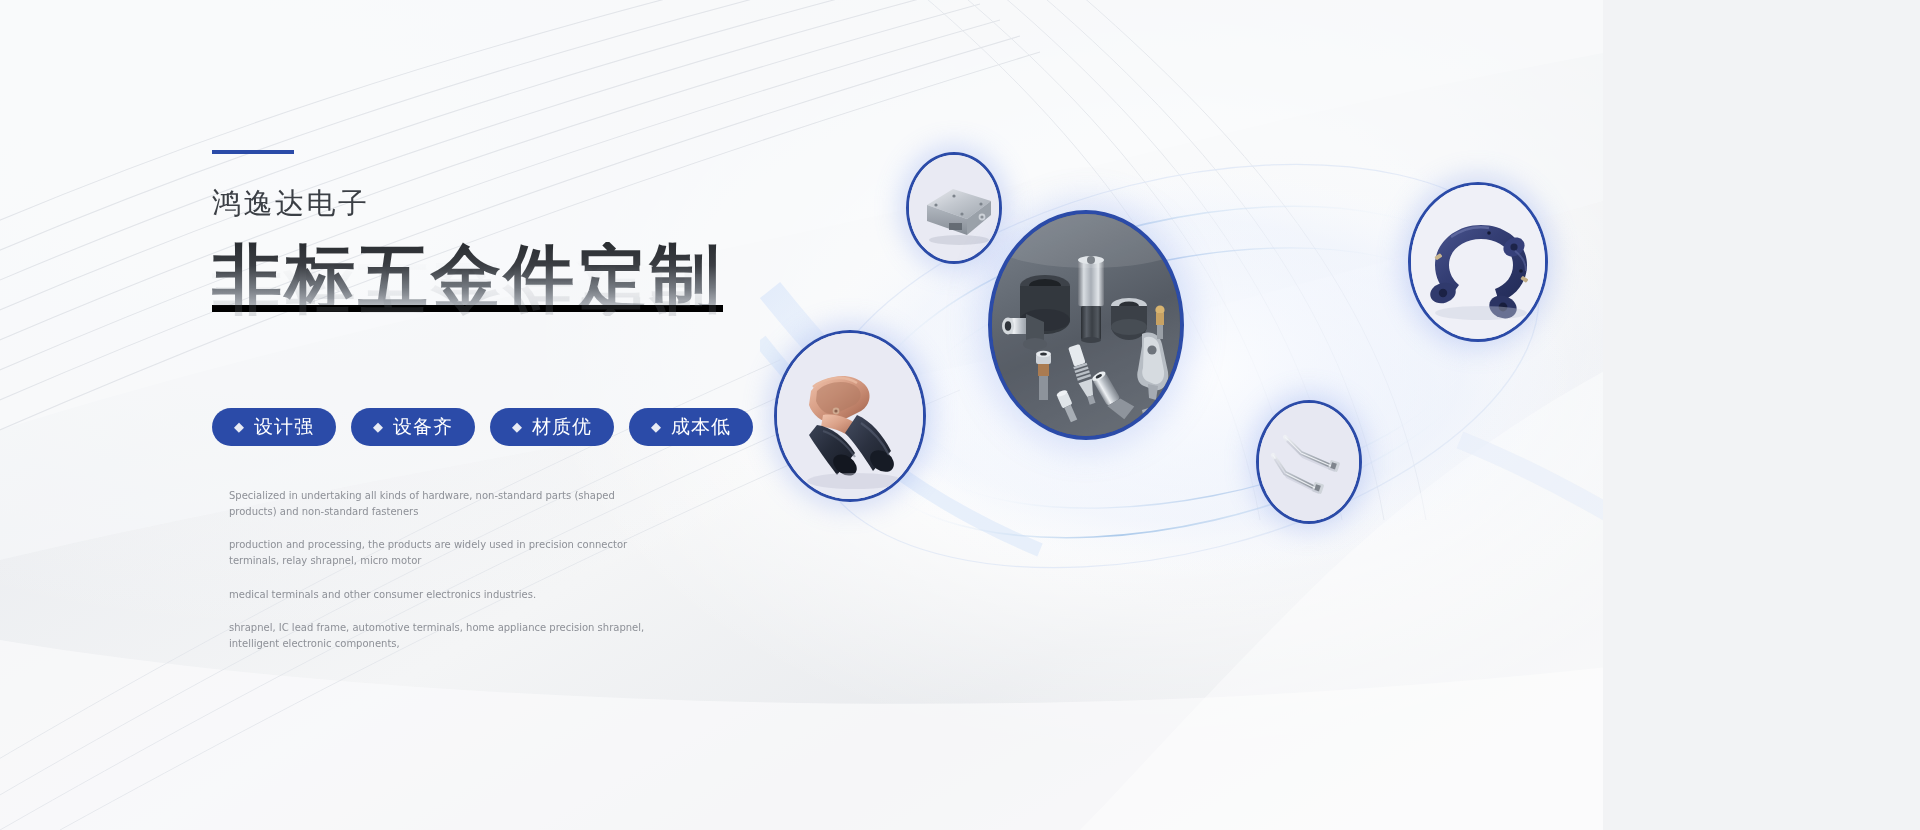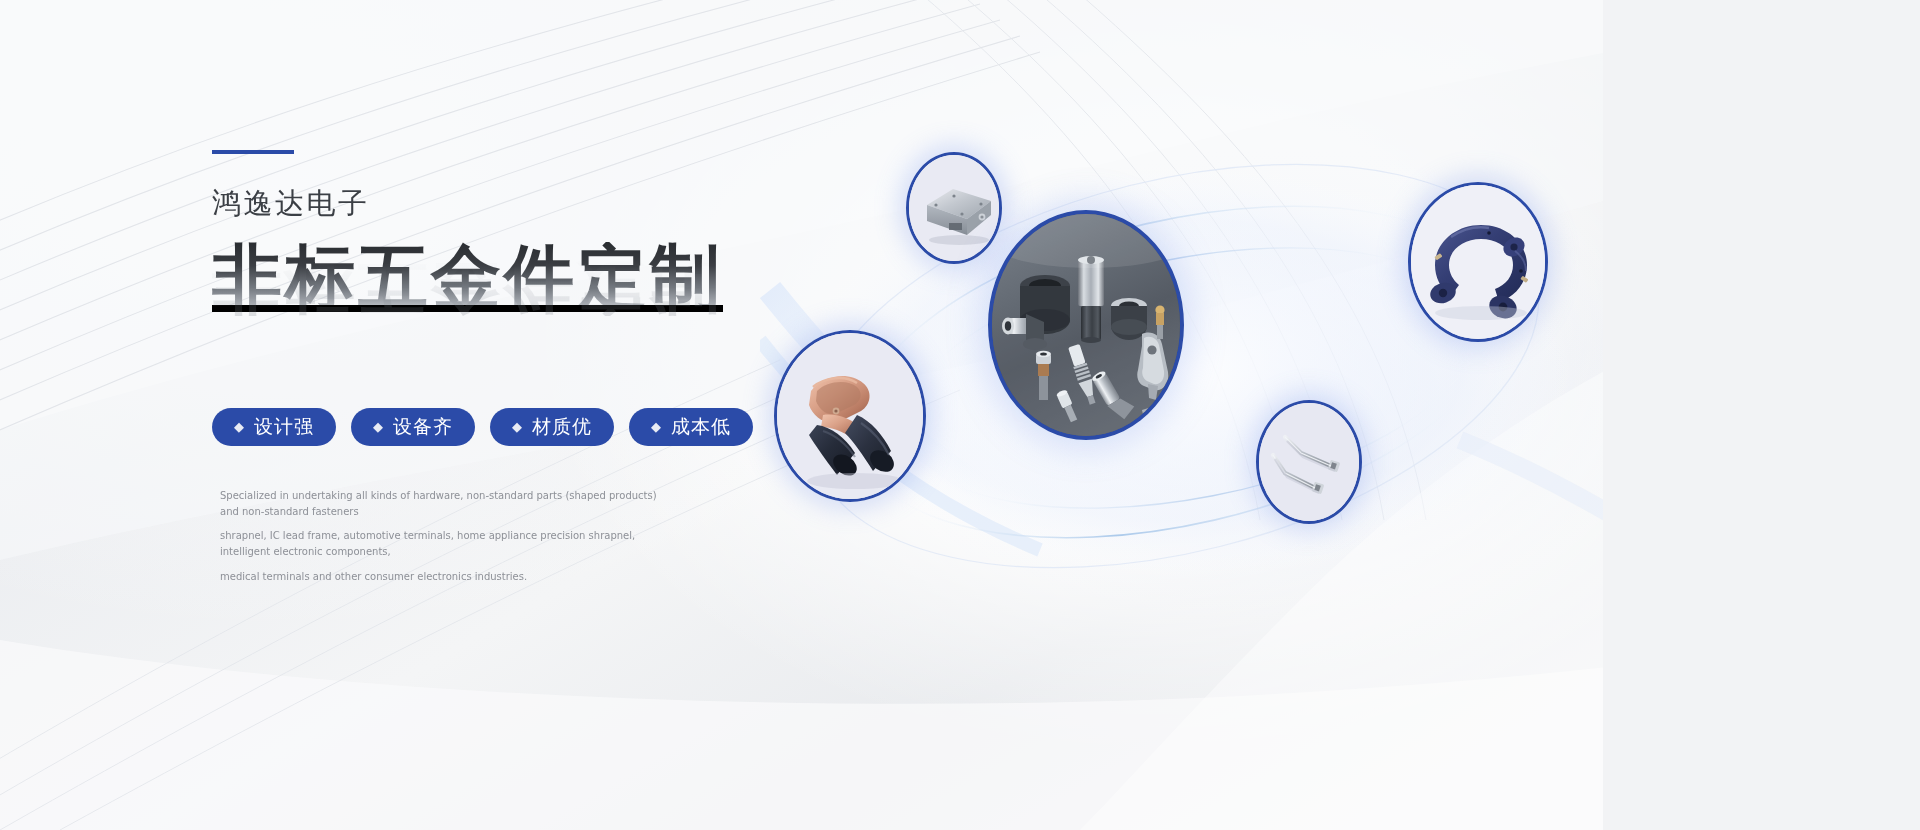--- a/index.html
+++ b/index.html
@@ -75,21 +75,21 @@
   }
   .pill .dia { font-size:13px; line-height:1; color:#e8ebf4; }
 
   #desc {
     margin-top:42px;
     width:470px;
     font-size:10px; line-height:1.62;
     color:#8d9097;
     font-family:"DejaVu Sans","Liberation Sans",sans-serif;
   }
-  #desc p { margin:8px; }
+  #desc p { margin:17px; }
 
   
   #visual {
     position:absolute; left:760px; top:140px;
     width:1020px; height:500px; z-index:5;
   }
   #visual svg { position:absolute; inset:0; }
 
   .circ {
     position:absolute;
@@ -213,22 +213,23 @@
         <span>材质优</span>
       </div>
       <div class="pill">
         <span class="dia">◆</span>
         <span>成本低</span>
       </div>
     </div>
 
     <div id="desc">
       <p>Specialized in undertaking all kinds of hardware, non-standard parts (shaped products) and non-standard fasteners</p>
+      <p>production and processing, the products are widely used in precision connector terminals, relay shrapnel, micro motor</p>
+      <p>medical terminals and other consumer electronics industries.</p>
       <p>shrapnel, IC lead frame, automotive terminals, home appliance precision shrapnel, intelligent electronic components,</p>
-      <p>medical terminals and other consumer electronics industries.</p>
     </div>
   </div>
 
   <div id="visual">
 
     <svg width="1020" height="500" viewBox="0 0 1020 500">
       <defs>
         <linearGradient id="arcA" x1="0" y1="0" x2="1" y2="0">
           <stop offset="0%" stop-color="#ffffff" stop-opacity="0"></stop>
           <stop offset="35%" stop-color="#9fc2e8" stop-opacity="0.85"></stop>

